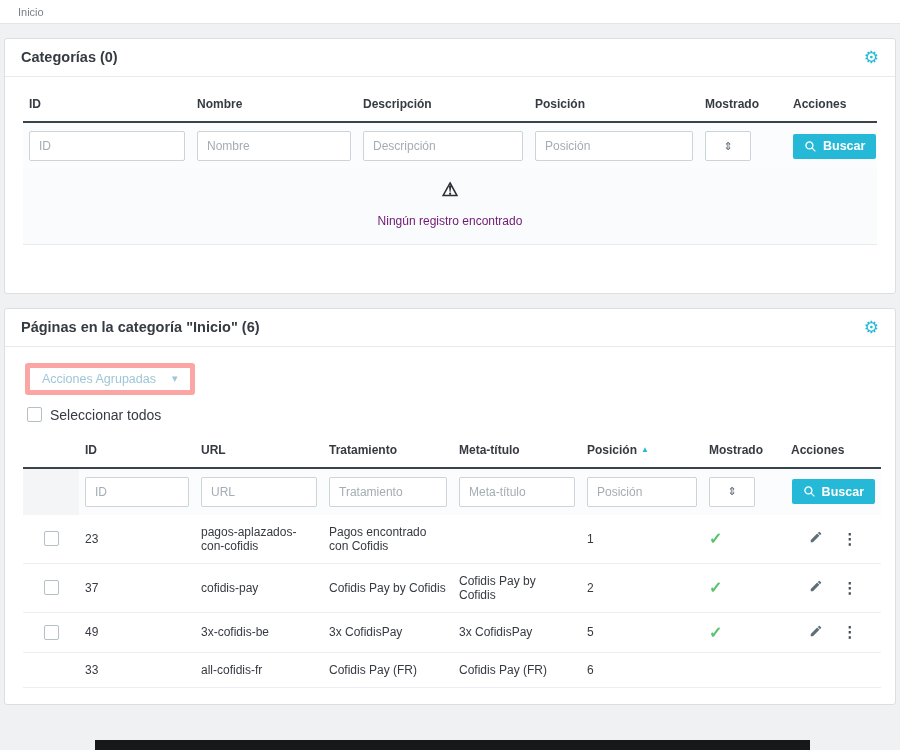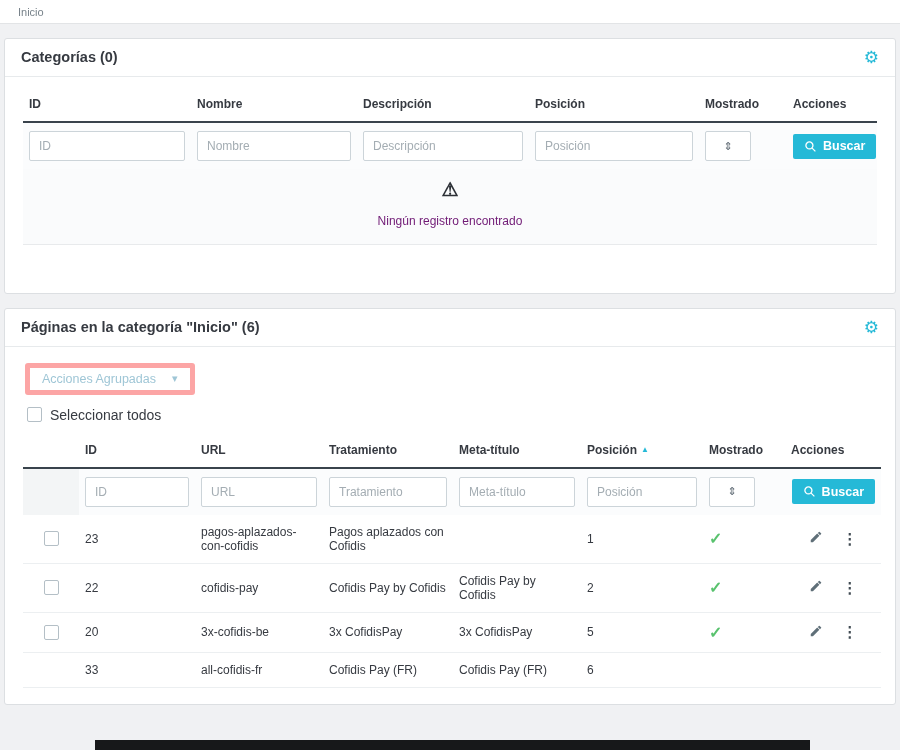--- a/index.html
+++ b/index.html
@@ -289,53 +289,53 @@
             </button>
           </td>
         </tr>
       </thead>
       <tbody>
 
         <tr class="data-row">
           <td class="cb-cell"><span class="checkbox"></span></td>
           <td>23</td>
           <td>pagos-aplazados-con-cofidis</td>
-          <td>Pagos aplazados con Cofidis</td>
+          <td>Pagos encontrado con Cofidis</td>
           <td></td>
           <td class="center">1</td>
           <td class="center"><span class="check">✓</span></td>
           <td class="actions-cell">
             <span class="action-icon"><svg width="14" height="14" viewBox="0 0 24 24" fill="#5f6f78">
                   <path d="M3 17.25V21h3.75L17.81 9.94l-3.75-3.75L3 17.25zM20.71 7.04a.996.996 0 0 0 0-1.41l-2.34-2.34a.996.996 0 0 0-1.41 0l-1.83 1.83 3.75 3.75 1.83-1.83z"></path>
                 </svg></span>
             <span class="kebab">⋮</span>
           </td>
         </tr>
 
         <tr class="data-row">
           <td class="cb-cell"><span class="checkbox"></span></td>
-          <td>22</td>
+          <td>37</td>
           <td>cofidis-pay</td>
           <td>Cofidis Pay by Cofidis</td>
           <td>Cofidis Pay by Cofidis</td>
           <td class="center">2</td>
           <td class="center"><span class="check">✓</span></td>
           <td class="actions-cell">
             <span class="action-icon"><svg width="14" height="14" viewBox="0 0 24 24" fill="#5f6f78">
                   <path d="M3 17.25V21h3.75L17.81 9.94l-3.75-3.75L3 17.25zM20.71 7.04a.996.996 0 0 0 0-1.41l-2.34-2.34a.996.996 0 0 0-1.41 0l-1.83 1.83 3.75 3.75 1.83-1.83z"></path>
                 </svg></span>
             <span class="kebab">⋮</span>
           </td>
         </tr>
 
 
 
         <tr class="data-row">
           <td class="cb-cell"><span class="checkbox"></span></td>
-          <td>20</td>
+          <td>49</td>
           <td>3x-cofidis-be</td>
           <td>3x CofidisPay</td>
           <td>3x CofidisPay</td>
           <td class="center">5</td>
           <td class="center"><span class="check">✓</span></td>
           <td class="actions-cell">
             <span class="action-icon"><svg width="14" height="14" viewBox="0 0 24 24" fill="#5f6f78">
                   <path d="M3 17.25V21h3.75L17.81 9.94l-3.75-3.75L3 17.25zM20.71 7.04a.996.996 0 0 0 0-1.41l-2.34-2.34a.996.996 0 0 0-1.41 0l-1.83 1.83 3.75 3.75 1.83-1.83z"></path>
                 </svg></span>
             <span class="kebab">⋮</span>

